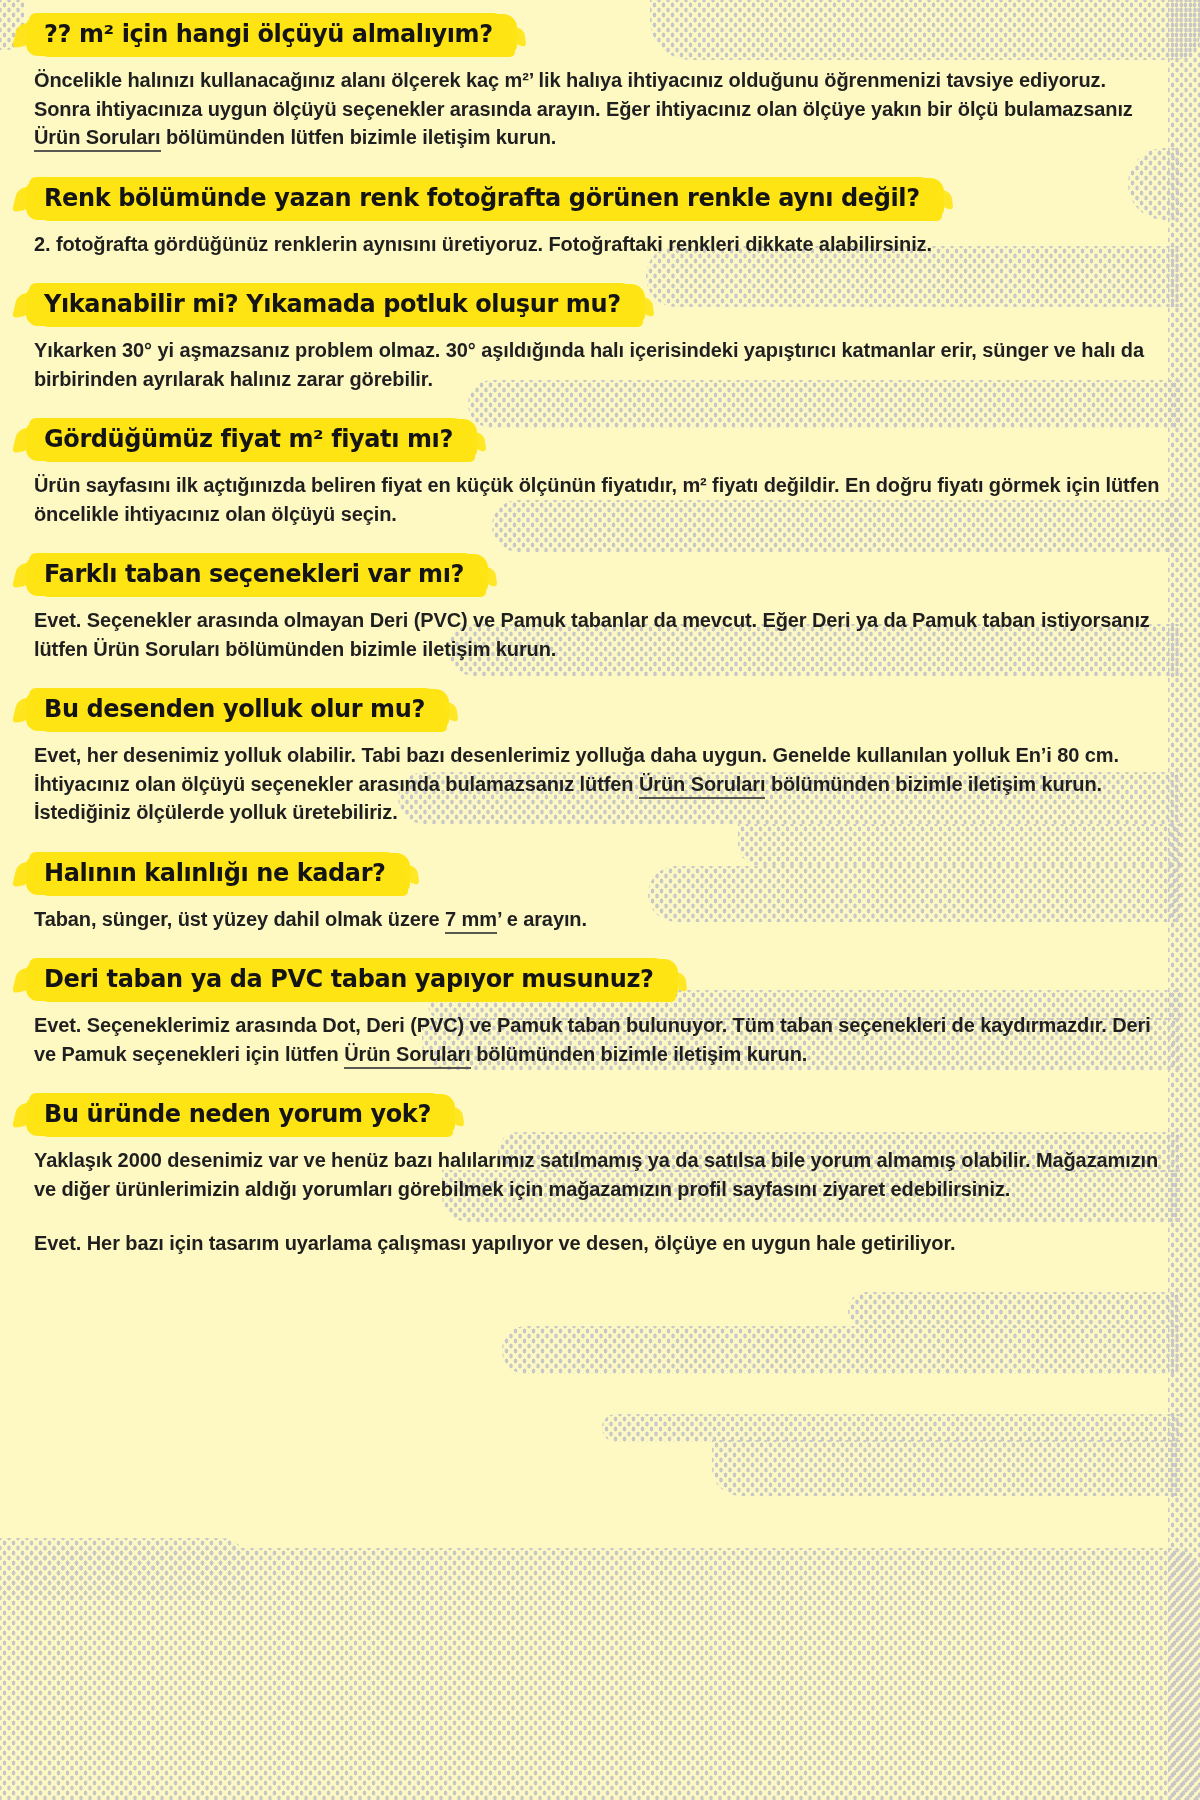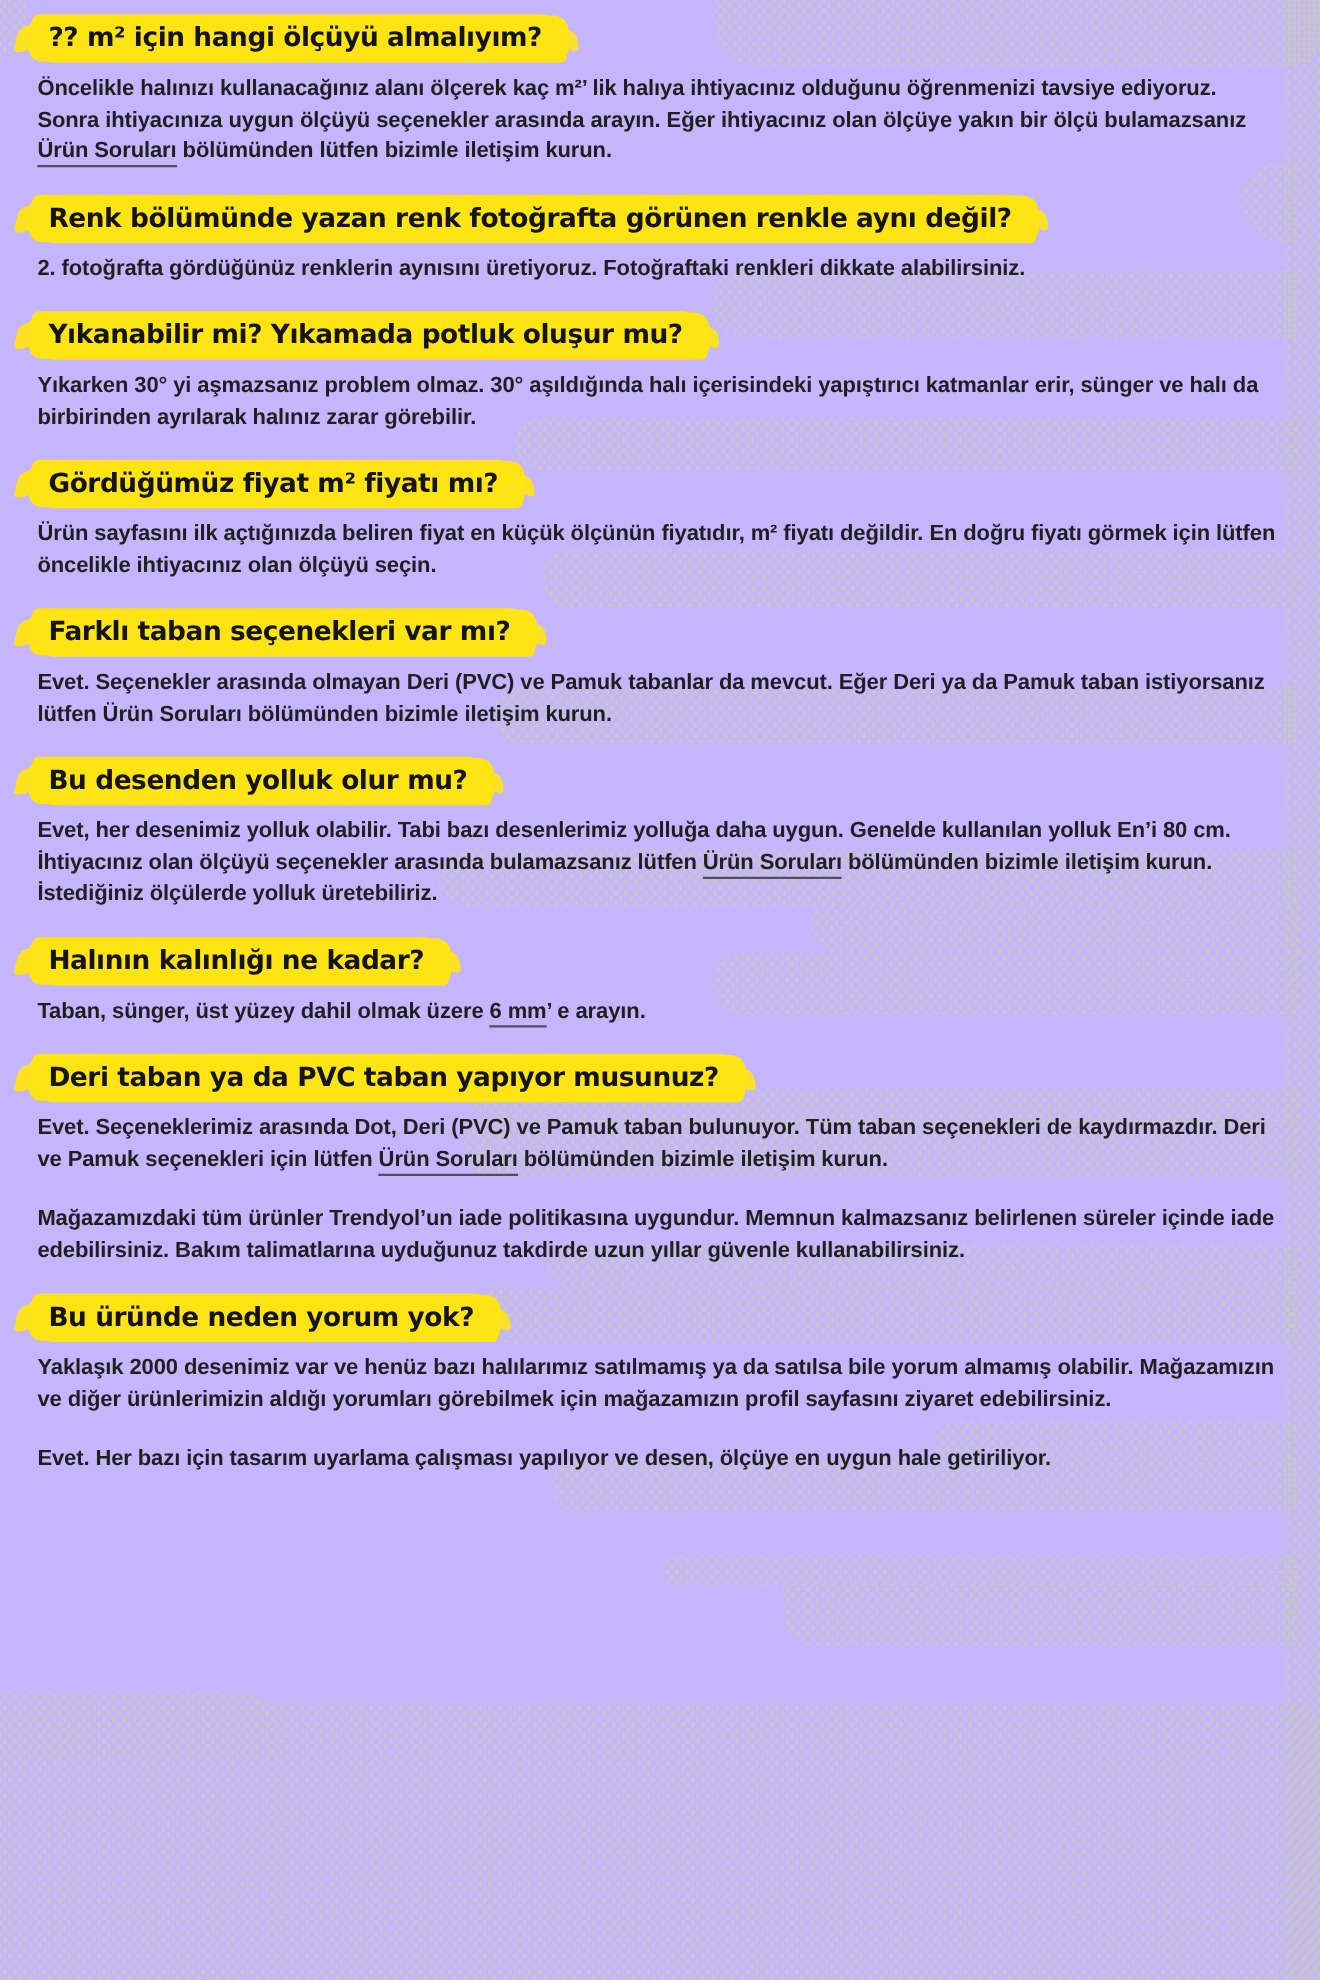--- a/index.html
+++ b/index.html
@@ -6,21 +6,21 @@
     --hl:#ffe414;
     --dot:#c7c7c7;
     --heading:#141414;
     --body:#1f1f1f;
   }
   *{margin:0;padding:0;box-sizing:border-box;}
   html,body{background:#fff;}
   .page{
     position:relative;
     width:1200px;height:1800px;
-    background:#c4b5fd;
+    background:#fef9c3;
     overflow:hidden;
     font-family:"Liberation Sans","DejaVu Sans",sans-serif;
   }
   
   .dots{
     position:absolute;
     background-image:
       radial-gradient(2.1px 2.7px at center, var(--dot) 85%, rgba(0,0,0,0) 100%),
       radial-gradient(2.1px 2.7px at center, var(--dot) 85%, rgba(0,0,0,0) 100%);
     background-size:9px 10px,9px 10px;
@@ -141,30 +141,29 @@
     <p class="faq-answer"><span>Evet. Seçenekler arasında olmayan Deri (PVC) ve Pamuk tabanlar da mevcut. Eğer Deri ya da Pamuk taban istiyorsanız lütfen Ürün Soruları bölümünden bizimle iletişim kurun.</span></p>
   </section>
 
   <section class="faq-section">
     <h2 class="faq-heading"><span class="hl"><span>Bu desenden yolluk olur mu?</span></span></h2>
     <p class="faq-answer"><span>Evet, her desenimiz yolluk olabilir. Tabi bazı desenlerimiz yolluğa daha uygun. Genelde kullanılan yolluk En’i 80 cm. İhtiyacınız olan ölçüyü seçenekler arasında bulamazsanız lütfen </span><span class="u">Ürün Soruları</span><span> bölümünden bizimle iletişim kurun. İstediğiniz ölçülerde yolluk üretebiliriz.</span></p>
   </section>
 
   <section class="faq-section">
     <h2 class="faq-heading"><span class="hl"><span>Halının kalınlığı ne kadar?</span></span></h2>
-    <p class="faq-answer"><span>Taban, sünger, üst yüzey dahil olmak üzere </span><span class="u">6 mm</span><span>’ e arayın.</span></p>
+    <p class="faq-answer"><span>Taban, sünger, üst yüzey dahil olmak üzere </span><span class="u">7 mm</span><span>’ e arayın.</span></p>
   </section>
 
   <section class="faq-section">
     <h2 class="faq-heading"><span class="hl"><span>Deri taban ya da PVC taban yapıyor musunuz?</span></span></h2>
     <p class="faq-answer"><span>Evet. Seçeneklerimiz arasında Dot, Deri (PVC) ve Pamuk taban bulunuyor. Tüm taban seçenekleri de kaydırmazdır. Deri ve Pamuk seçenekleri için lütfen </span><span class="u">Ürün Soruları</span><span> bölümünden bizimle iletişim kurun.</span></p>
   </section>
 
   <section class="faq-section">
-    <p class="faq-answer"><span>Mağazamızdaki tüm ürünler Trendyol’un iade politikasına uygundur. Memnun kalmazsanız belirlenen süreler içinde iade edebilirsiniz. Bakım talimatlarına uyduğunuz takdirde uzun yıllar güvenle kullanabilirsiniz.</span></p>
   </section>
 
   <section class="faq-section">
     <h2 class="faq-heading"><span class="hl"><span>Bu üründe neden yorum yok?</span></span></h2>
     <p class="faq-answer"><span>Yaklaşık 2000 desenimiz var ve henüz bazı halılarımız satılmamış ya da satılsa bile yorum almamış olabilir. Mağazamızın ve diğer ürünlerimizin aldığı yorumları görebilmek için mağazamızın profil sayfasını ziyaret edebilirsiniz.</span></p>
   </section>
 
 
   <section class="faq-section">
     <p class="faq-answer"><span>Evet. Her bazı için tasarım uyarlama çalışması yapılıyor ve desen, ölçüye en uygun hale getiriliyor.</span></p>

